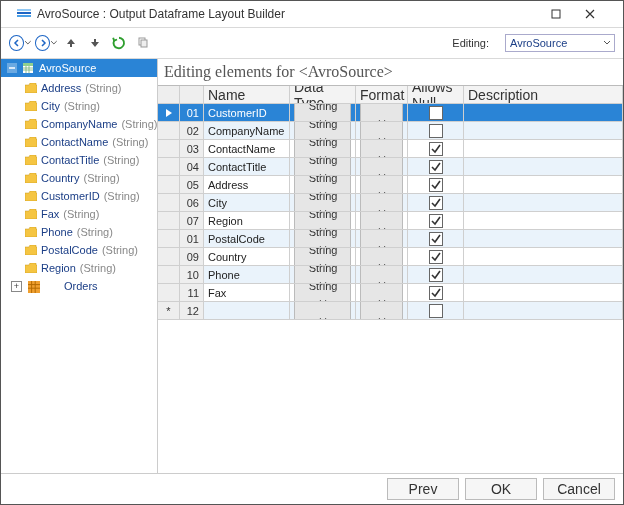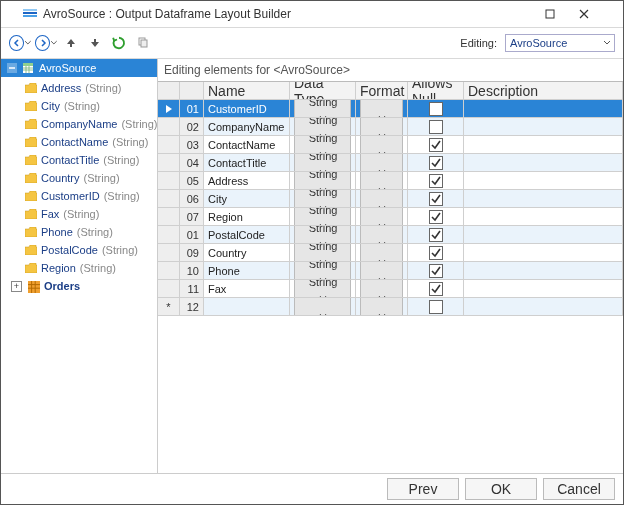--- a/index.html
+++ b/index.html
@@ -1,49 +1,49 @@
 <!DOCTYPE html>
 <html><head>
 <meta charset="utf-8">
 <style>
   html, body { margin:0; padding:0; font-family: "Segoe UI", Tahoma, sans-serif; font-size:11px; color:#222; background:#fff; }
   .window { width:624px; height:505px; border:1px solid #555; box-sizing:border-box; display:flex; flex-direction:column; background:#fff; position:relative;}
   
-  .titlebar { height:26px; display:flex; align-items:center; padding:0 22px; border-bottom:1px solid #d9d9d9; }
+  .titlebar { height:26px; display:flex; align-items:center; padding:0 16px; border-bottom:1px solid #d9d9d9; }
   .titlebar .appicon { width:14px; height:10px; margin-right:6px; }
   .titlebar .title { flex:1; font-size:12px; color:#333; }
   .winbtns { display:flex; gap:0; }
   .winbtn { width:34px; height:20px; display:flex; align-items:center; justify-content:center; color:#333; }
   .winbtn svg { width:10px; height:10px; }
   
   .toolbar { height:26px; display:flex; align-items:center; padding:2px 8px; border-bottom:1px solid #d9d9d9; gap:4px;}
   .tbtn { width:20px; height:20px; display:flex; align-items:center; justify-content:center; border-radius:2px; }
   .tbtn.nav { width:22px; position:relative; }
   .navcircle { width:14px; height:14px; border:1px solid #1e66c5; border-radius:50%; display:flex; align-items:center; justify-content:center; }
   .navcircle svg { width:8px; height:8px; }
   .dd-caret { width:6px; height:6px; margin-left:1px; }
   .toolbar .spacer { flex:1; }
-  .editing-lbl { color:#333; margin-right:4px;}
+  .editing-lbl { color:#333; margin-right:12px;}
   .editing-box { width:110px; height:18px; border:1px solid #aac; background:#fff; padding:1px 4px; box-sizing:border-box; font-size:11px; color:#1b3e86; display:flex; align-items:center; justify-content:space-between;}
   
   .body { flex:1; display:flex; min-height:0; }
   .sidebar { width:156px; border-right:1px solid #ccc; background:#fff; display:flex; flex-direction:column; }
   .side-root { background:#2a84d6; color:#fff; padding:3px 6px; display:flex; align-items:center; gap:6px; font-size:11px;}
   .side-root .rooticon { width:10px; height:10px; }
   .treelist { padding:2px 0 0 0; }
   .treerow { display:flex; align-items:center; height:18px; padding-left:24px; gap:4px; white-space:nowrap;}
   .treerow .fld-icon { width:12px; height:10px; flex:0 0 auto;}
   .treerow .fname { color:#1b3e86; }
   .treerow .ftype { color:#888; }
   .treerow.collapsible { padding-left:10px; }
   .treerow .expander { width:9px; height:9px; border:1px solid #888; display:flex; align-items:center; justify-content:center; font-size:9px; line-height:1; color:#444; margin-right:2px;}
-  .treerow.collapsible .fname { font-weight:700; color:#1b3e86;}
+  .treerow.collapsible .fname { font-weight:400; color:#1b3e86;margin-left:20px;}
   
   .main { flex:1; display:flex; flex-direction:column; min-width:0; }
-  .mainhdr { padding:4px 4px 4px 6px; color:#555; font-size:12px; }
+  .mainhdr { padding:4px 4px 4px 6px; color:#555; font-size:16px;font-family:Liberation Serif, serif; }
   .grid { border-top:1px solid #bbb; }
   .grow { display:flex; height:18px; align-items:stretch; }
   .grow.hdr .cell { background:#f3f3f3; font-size:14px; color:#333; display:flex; align-items:center;}
   .cell { border-right:1px solid #cfcfcf; border-bottom:1px solid #cfcfcf; box-sizing:border-box; padding:0 4px; display:flex; align-items:center; font-size:11px; overflow:hidden;}
   .c-ind { width:22px; justify-content:center; background:#eee; color:#333;}
   .grow.hdr .c-ind { background:#eee; }
   .c-num { width:24px; justify-content:flex-end; background:#eee; color:#333; padding-right:4px;}
   .grow.hdr .c-num { background:#eee; }
   .c-name { width:86px; }
   .c-dtype { width:66px; }

